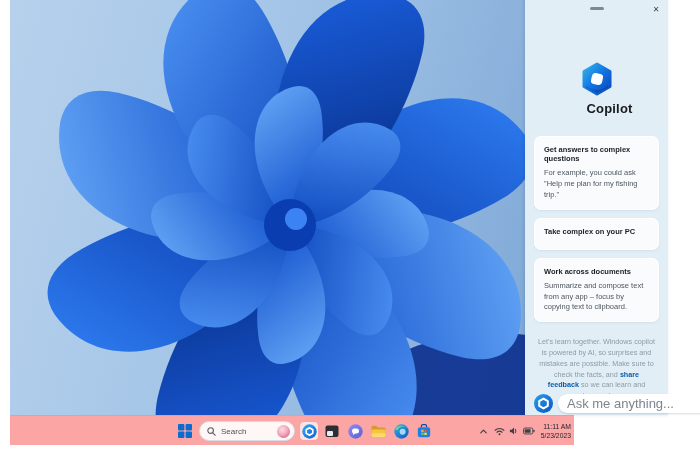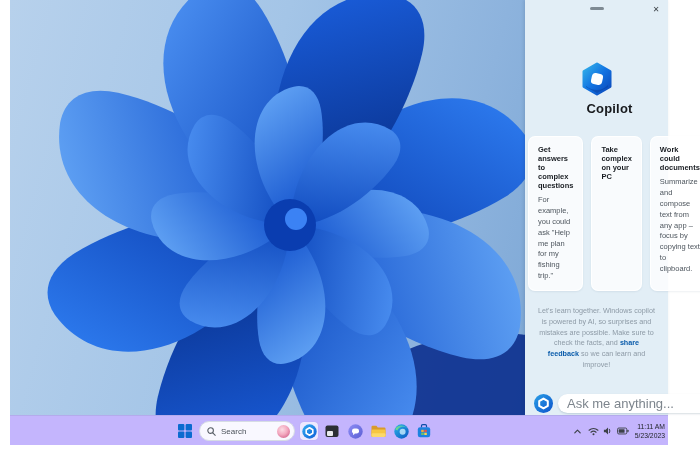--- a/index.html
+++ b/index.html
@@ -26,21 +26,21 @@
   .handle{
     position:absolute;top:7px;left:50%;transform:translateX(-50%);
     width:14px;height:3px;border-radius:2px;background:#7e8a93;cursor:pointer;
   }
   .close-btn{
     position:absolute;top:3px;right:6px;font-size:8px;color:#3e444a;
     width:12px;height:12px;display:flex;align-items:center;justify-content:center;cursor:pointer;
   }
   .logo-wrap{width:34px;height:34px;margin:62px auto 5px auto;}
   .panel-title{text-align:center;font-size:13px;font-weight:600;color:#17191c;letter-spacing:.2px;padding-left:26px;}
-  .cards{margin-top:20px;padding:0 9px 0 3px;display:flex;flex-direction:row;gap:8px;}
+  .cards{margin-top:20px;padding:0 9px 0 9px;display:flex;flex-direction:column;gap:8px;}
   .card{
     background:rgba(255,255,255,.78);border:1px solid rgba(255,255,255,.9);
     border-radius:7px;padding:8px 9px;box-shadow:0 1px 2px rgba(30,60,90,.08);cursor:pointer;
   }
   .card-title{font-size:7.5px;font-weight:700;color:#1a1e23;margin:0 0 5px 0;}
   .card-body{font-size:7.5px;color:#4e565e;line-height:1.45;}
   .disclaimer{
     margin-top:15px;padding:0 13px;text-align:center;
     font-size:7.2px;color:#8d9aa6;line-height:1.5;
   }
@@ -52,22 +52,22 @@
   .copilot-badge{width:19px;height:19px;flex:0 0 19px;}
   .ask-input{
     flex:1;height:19px;border:none;border-radius:10px;background:#ffffff;
     box-shadow:0 1px 2px rgba(30,60,90,.18);padding:0 9px;font-size:13px;color:#333;
     font-family:"Liberation Sans", sans-serif;outline:none;box-sizing:border-box;
   }
   .ask-input::placeholder{color:#7d858d;}
 
   
   .taskbar{
-    position:absolute;left:0;top:415px;width:658px;height:30px;
-    background:#c4b5fd;border-top:1px solid rgba(110,130,160,.18);box-sizing:border-box;
+    position:absolute;left:0;top:415px;width:564px;height:30px;
+    background:#fca5a5;border-top:1px solid rgba(110,130,160,.18);box-sizing:border-box;
   }
   .tb-left{position:absolute;left:166px;top:0;height:30px;display:flex;align-items:center;gap:5px;}
   .tb-btn{width:18px;height:18px;border-radius:4px;display:flex;align-items:center;justify-content:center;cursor:pointer;}
   .tb-btn.active{background:rgba(255,255,255,.7);box-shadow:0 0 1px rgba(0,0,0,.15);}
   .search-pill{
     height:20px;width:96px;border-radius:10px;background:rgba(255,255,255,.9);
     border:1px solid #d6dce4;display:flex;align-items:center;gap:5px;padding:0 4px 0 7px;
     box-sizing:border-box;cursor:pointer;
   }
   .search-label{font-size:8px;color:#4b525a;flex:1;}
@@ -150,21 +150,21 @@
 
     <div class="cards">
       <div class="card">
         <div class="card-title">Get answers to complex questions</div>
         <div class="card-body">For example, you could ask "Help me plan for my fishing trip."</div>
       </div>
       <div class="card">
         <div class="card-title">Take complex on your PC</div>
       </div>
       <div class="card">
-        <div class="card-title">Work could documents</div>
+        <div class="card-title">Work across documents</div>
         <div class="card-body">Summarize and compose text from any app – focus by copying text to clipboard.</div>
       </div>
     </div>
 
     <div class="disclaimer"><span>Let's learn together. Windows copilot is powered by AI, so surprises and mistakes are possible. Make sure to check the facts, and </span><span class="link">share feedback</span><span> so we can learn and improve!</span></div>
 
     <div class="input-row">
       <div class="copilot-badge">
         <svg width="19" height="19" viewBox="0 0 19 19">
           <defs>

